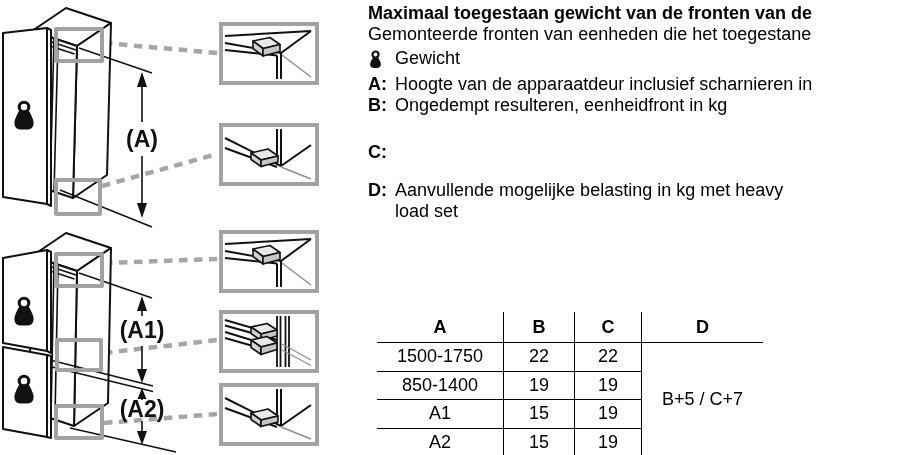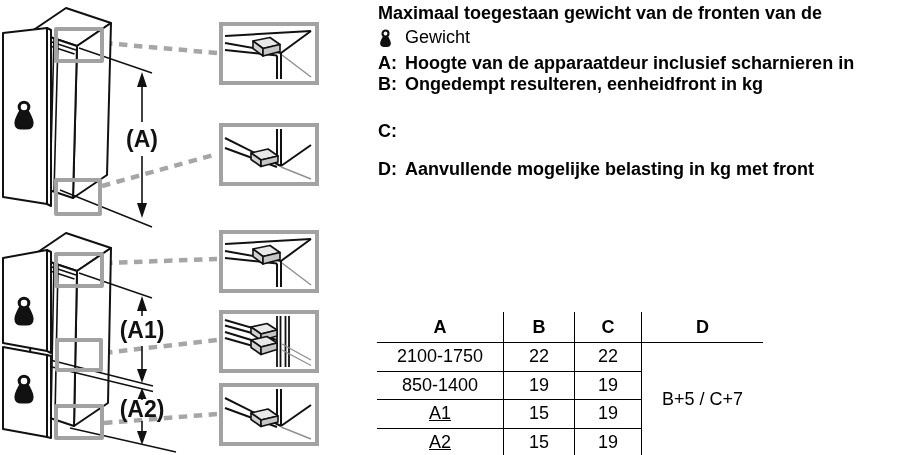--- a/index.html
+++ b/index.html
@@ -1,41 +1,41 @@
 <!DOCTYPE html>
 <html><head>
 <meta charset="utf-8">
 <style>
   html,body{margin:0;padding:0;}
   body{
     width:900px;height:455px;overflow:hidden;background:#ffffff;
     font-family:"Liberation Sans",sans-serif;color:#000;position:relative;
   }
   .art{position:absolute;left:0;top:0;}
-  .right-col{position:absolute;left:378px;top:3px;width:522px;font-size:18px;line-height:21px;}
+  .right-col{position:absolute;left:368px;top:3px;width:522px;font-size:18px;line-height:21px;}
   .title div{font-weight:bold;white-space:nowrap;}
   .body-text div{white-space:nowrap;}
   .legend{margin-top:3px;}
   .lrow{display:flex;align-items:flex-start;}
   .kcol{width:27px;flex:0 0 27px;font-weight:bold;}
-  .lrow .txt div{white-space:nowrap;font-weight:bold;}
+  .lrow .txt div{white-space:nowrap;}
   .row-c{margin-top:26px;}
   .row-d{margin-top:17px;}
   .gwicon{margin-top:2px;}
   table.wtable{
     position:absolute;left:377px;top:312px;border-collapse:collapse;
     font-size:18px;table-layout:fixed;
   }
   .wtable th,.wtable td{padding:0;text-align:center;font-weight:normal;vertical-align:middle;}
   .wtable th{height:30px;font-weight:bold;border-bottom:1.6px solid #000;}
   .wtable td{height:27.5px;}
   .col-a{width:126px;}.col-b{width:70px;}.col-c{width:66px;}.col-d{width:121px;}
   .vr{border-right:1.6px solid #000;}
   .hr td.sep{border-bottom:1.2px solid #000;}
-  .bold{font-weight:bold;text-decoration:underline;}
+  .bold{font-weight:bold;}
 </style>
 </head>
 <body>
 
 <svg class="art" width="362" height="455" viewBox="0 0 362 455">
   <defs>
 
     <g id="kb">
       <circle cx="12" cy="7" r="4.8" fill="none" stroke="#111" stroke-width="3.1"></circle>
       <path d="M7.5,12 H16.5 C18.5,16 20.6,19.5 20.6,23 C20.6,26.6 18,28.6 14.5,28.6 H9.5 C6,28.6 3.4,26.6 3.4,23 C3.4,19.5 5.5,16 7.5,12 Z" fill="#111"></path>
@@ -177,20 +177,21 @@
     <rect x="221" y="385" width="96" height="59" fill="#fff" stroke="#a2a2a2" stroke-width="4"></rect>
     <use href="#detB" transform="translate(225,389)"></use>
   </g>
 </svg>
 
 <div class="right-col">
   <div class="title">
     <div>Maximaal toegestaan gewicht van de fronten van de</div>
   </div>
   <div class="body-text">
+    <div>Gemonteerde fronten van eenheden die het toegestane</div>
   </div>
 
   <div class="legend">
     <div class="lrow">
       <span class="kcol">
         <svg class="gwicon" width="15" height="19" viewBox="0 0 24 30">
           <circle cx="12" cy="7" r="4.8" fill="none" stroke="#111" stroke-width="3.4"></circle>
           <path d="M7.5,12 H16.5 C18.5,16 20.6,19.5 20.6,23 C20.6,26.6 18,28.6 14.5,28.6 H9.5 C6,28.6 3.4,26.6 3.4,23 C3.4,19.5 5.5,16 7.5,12 Z" fill="#111"></path>
         </svg>
       </span>
@@ -211,36 +212,37 @@
       </span>
     </div>
 
     <div class="lrow row-c">
       <span class="kcol">C:</span>
     </div>
 
     <div class="lrow row-d">
       <span class="kcol">D:</span>
       <span class="txt">
-        <div>Aanvullende mogelijke belasting in kg met front</div>
+        <div>Aanvullende mogelijke belasting in kg met heavy</div>
+        <div>load set</div>
       </span>
     </div>
   </div>
 </div>
 
 <table class="wtable">
   <tbody>
       <tr>
     <th class="col-a vr">A</th>
     <th class="col-b vr">B</th>
     <th class="col-c vr">C</th>
     <th class="col-d">D</th>
   </tr>
   <tr class="hr">
-    <td class="col-a vr sep">2100-1750</td>
+    <td class="col-a vr sep">1500-1750</td>
     <td class="col-b vr sep">22</td>
     <td class="col-c vr sep">22</td>
     <td class="col-d" rowspan="4">B+5 / C+7</td>
   </tr>
   <tr class="hr">
     <td class="col-a vr sep">850-1400</td>
     <td class="col-b vr sep">19</td>
     <td class="col-c vr sep">19</td>
   </tr>
   <tr class="hr">

